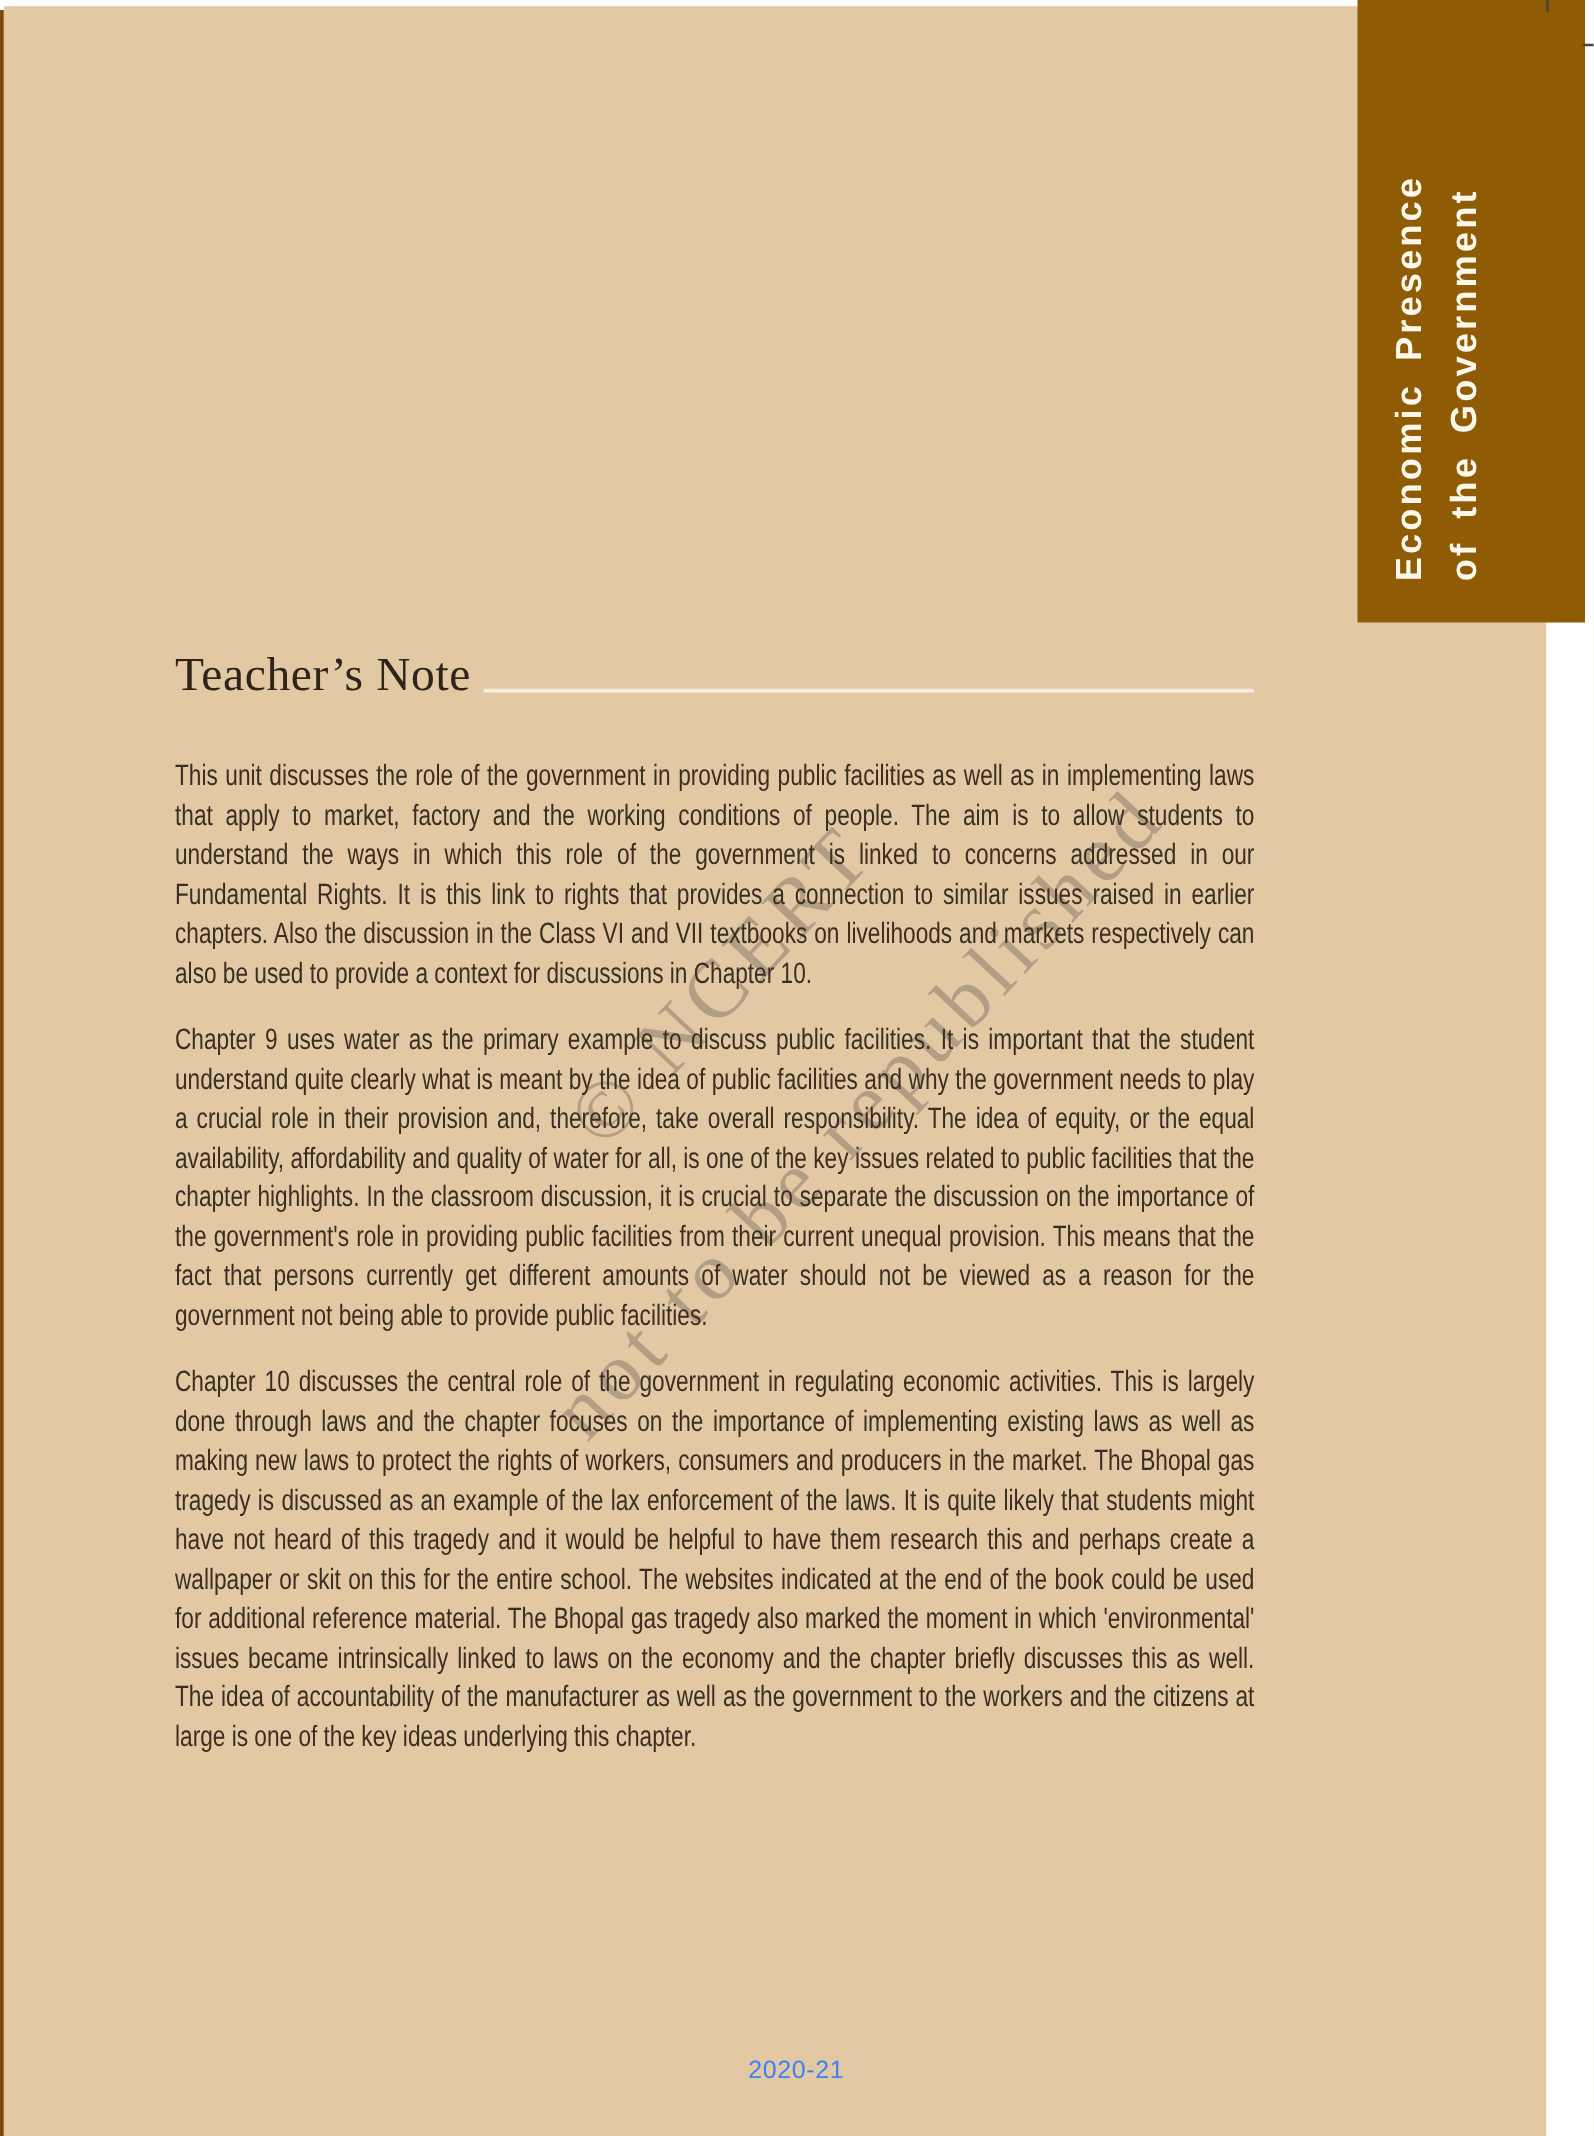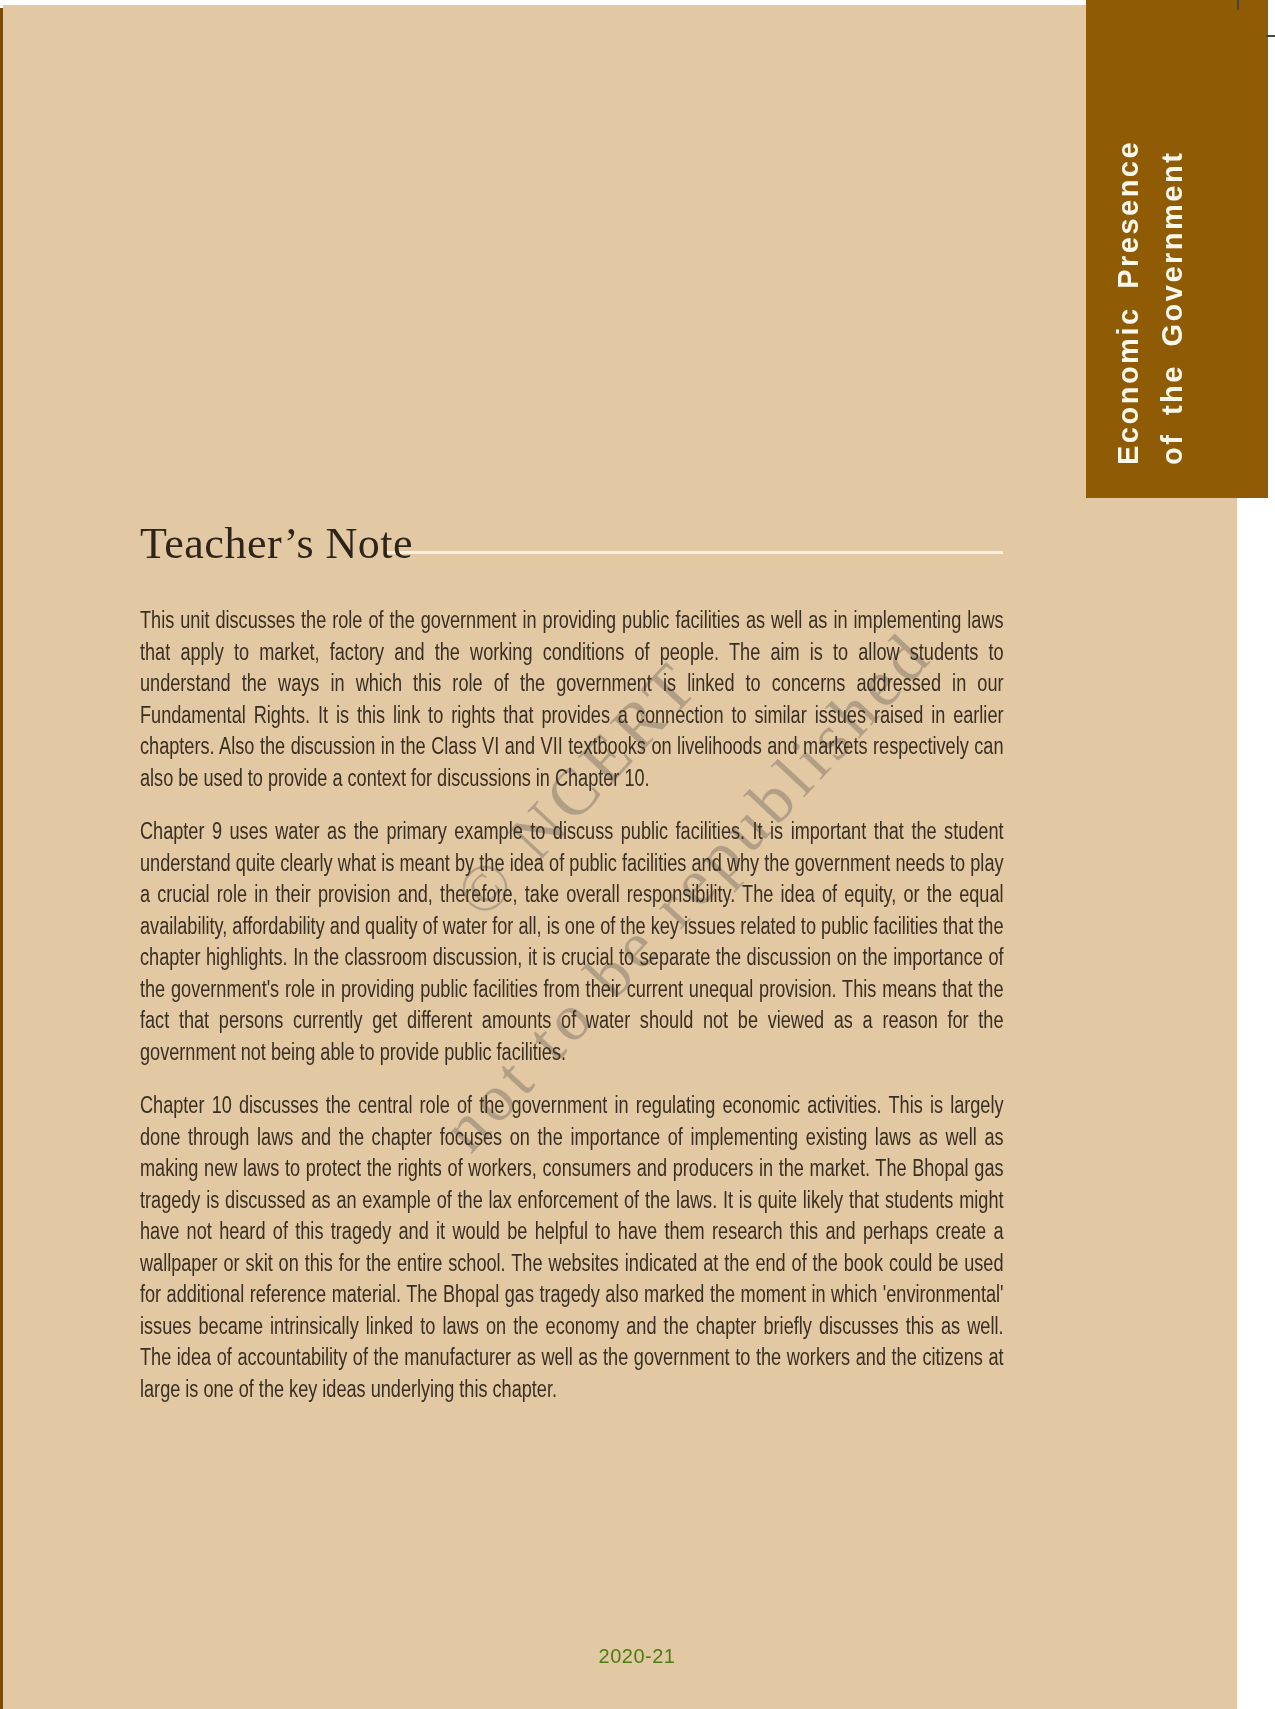--- a/index.html
+++ b/index.html
@@ -54,21 +54,21 @@
     left:1266px; top:35px;
     width:9px; height:2px;
     background:#4a443c;
   }
   .heading{
     position:absolute;
     left:140px; top:518px;
     margin:0;
     font-family:"Liberation Serif", serif;
     font-weight:normal;
-    font-size:44px;
+    font-size:38px;
     color:#2e241a;
     letter-spacing:0.5px;
     z-index:3;
   }
   .heading-rule{
     position:absolute;
     left:387px; top:551px;
     width:616px; height:3px;
     background:#f8f0de;
     z-index:2;
@@ -104,21 +104,21 @@
   .body-text p{
     margin:0 0 22px 0;
   }
   .footer{
     position:absolute;
     left:557px; top:1645px;
     width:160px;
     text-align:center;
     font-size:20px;
     letter-spacing:0.5px;
-    color:#4d7c0f;
+    color:#3b82f6;
     z-index:2;
   }
 </style>
 </head>
 <body>
 
 <div class="page"></div>
 
 <div class="spine-strip"></div>
 

